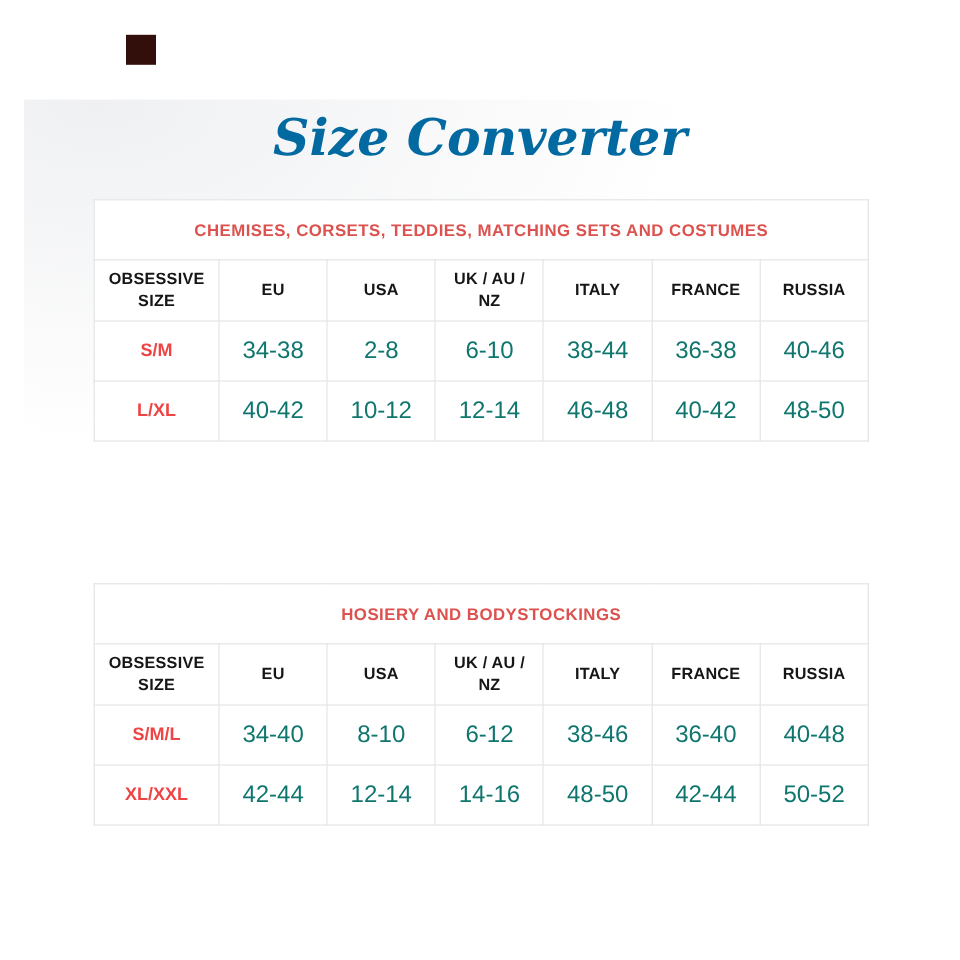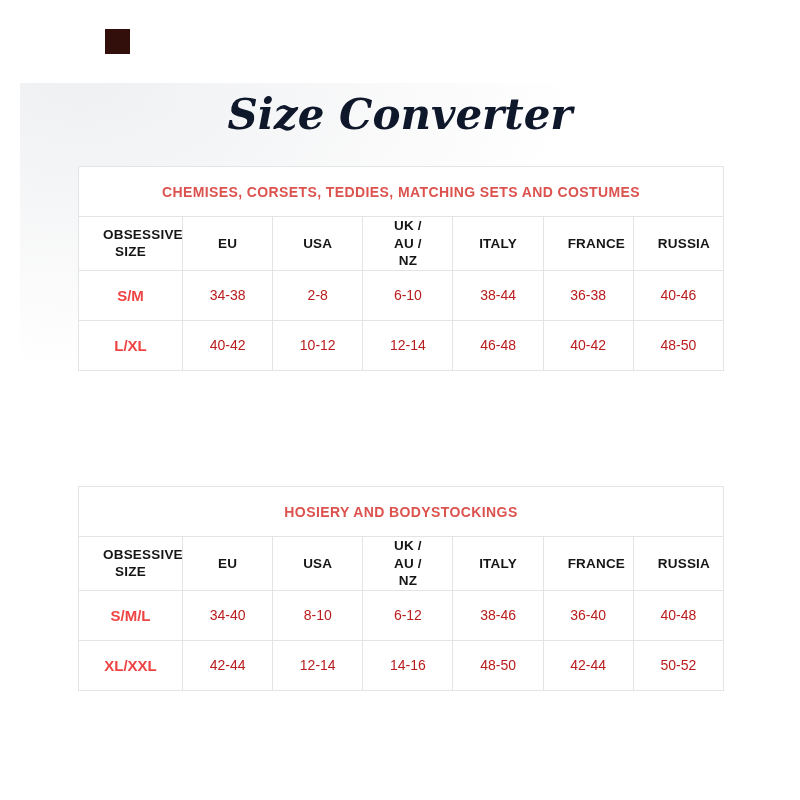--- a/index.html
+++ b/index.html
@@ -20,58 +20,58 @@
     width:760px; height:717px;
     background-color:#ffffff;
     background-image:radial-gradient(ellipse 900px 520px at 8% 0%, #eff0f2 0%, rgba(255,255,255,0) 55%);
   }
   .page-title {
     position:absolute; top:92px; left:0; width:800px;
     text-align:center;
     font-family:"DejaVu Serif", serif;
     font-style:italic; font-weight:bold;
     font-size:42px; line-height:1.1;
-    color:#0f172a;
+    color:#0369a1;
     margin:0;
   }
   table.conv-table {
     position:absolute; left:78px;
     width:646px;
     border-collapse:collapse;
     table-layout:fixed;
     background:#ffffff;
   }
   #table-chemises { top:166px; }
   #table-hosiery  { top:486px; }
   .conv-table td, .conv-table th {
     border:1px solid #E3E4E5;
     text-align:center;
     vertical-align:middle;
-    padding:0 24px;
+    padding:0 8px;
     overflow:hidden;
   }
   .caption-cell {
     height:49px;
     color:#DC524E;
     font-weight:bold;
     font-size:14px;
     letter-spacing:0.4px;
   }
   .conv-table th {
     height:50px;
     font-size:13.5px;
     font-weight:bold;
     color:#161616;
     line-height:1.3;
     letter-spacing:0.2px;
   }
   td.size-cell {
     height:49px;
-    font-size:14px;
-    color:#b91c1c;
+    font-size:20px;
+    color:#0f766e;
   }
   td.row-label {
     font-weight:bold;
     font-size:15px;
     color:#ef4444;
   }
   col.c-label { width:104px; }
 </style>
 </head>
 <body>

